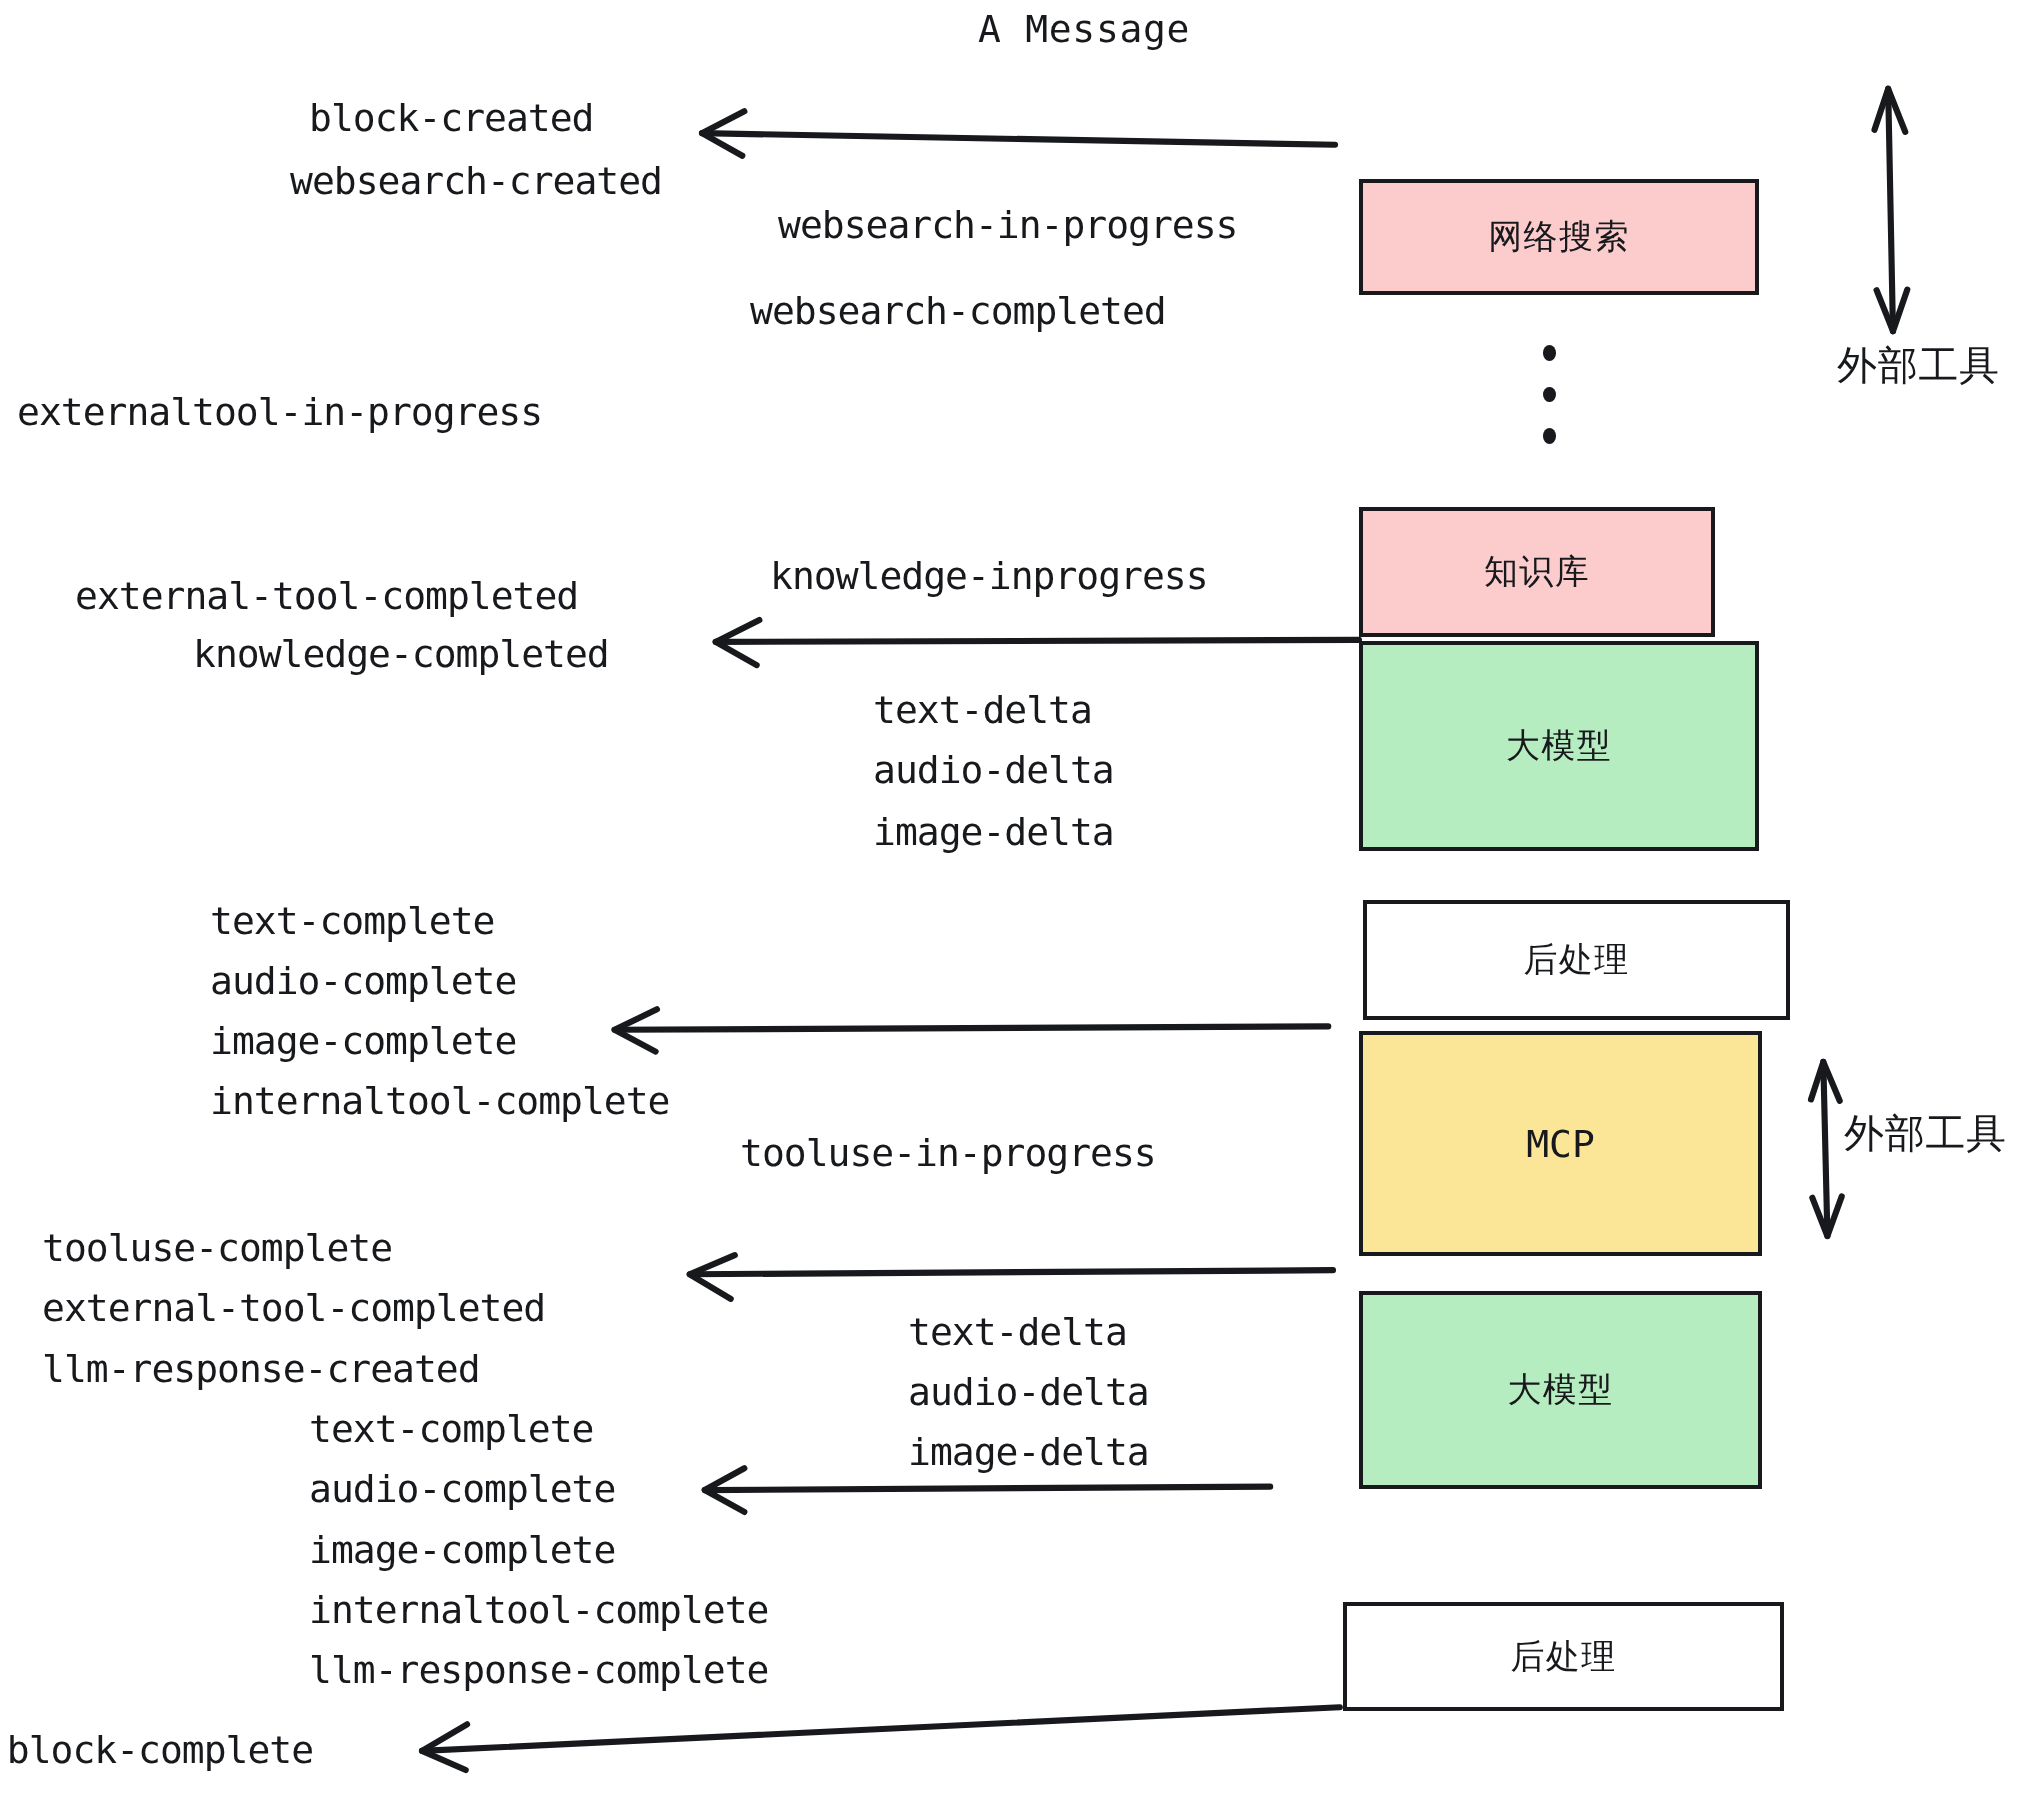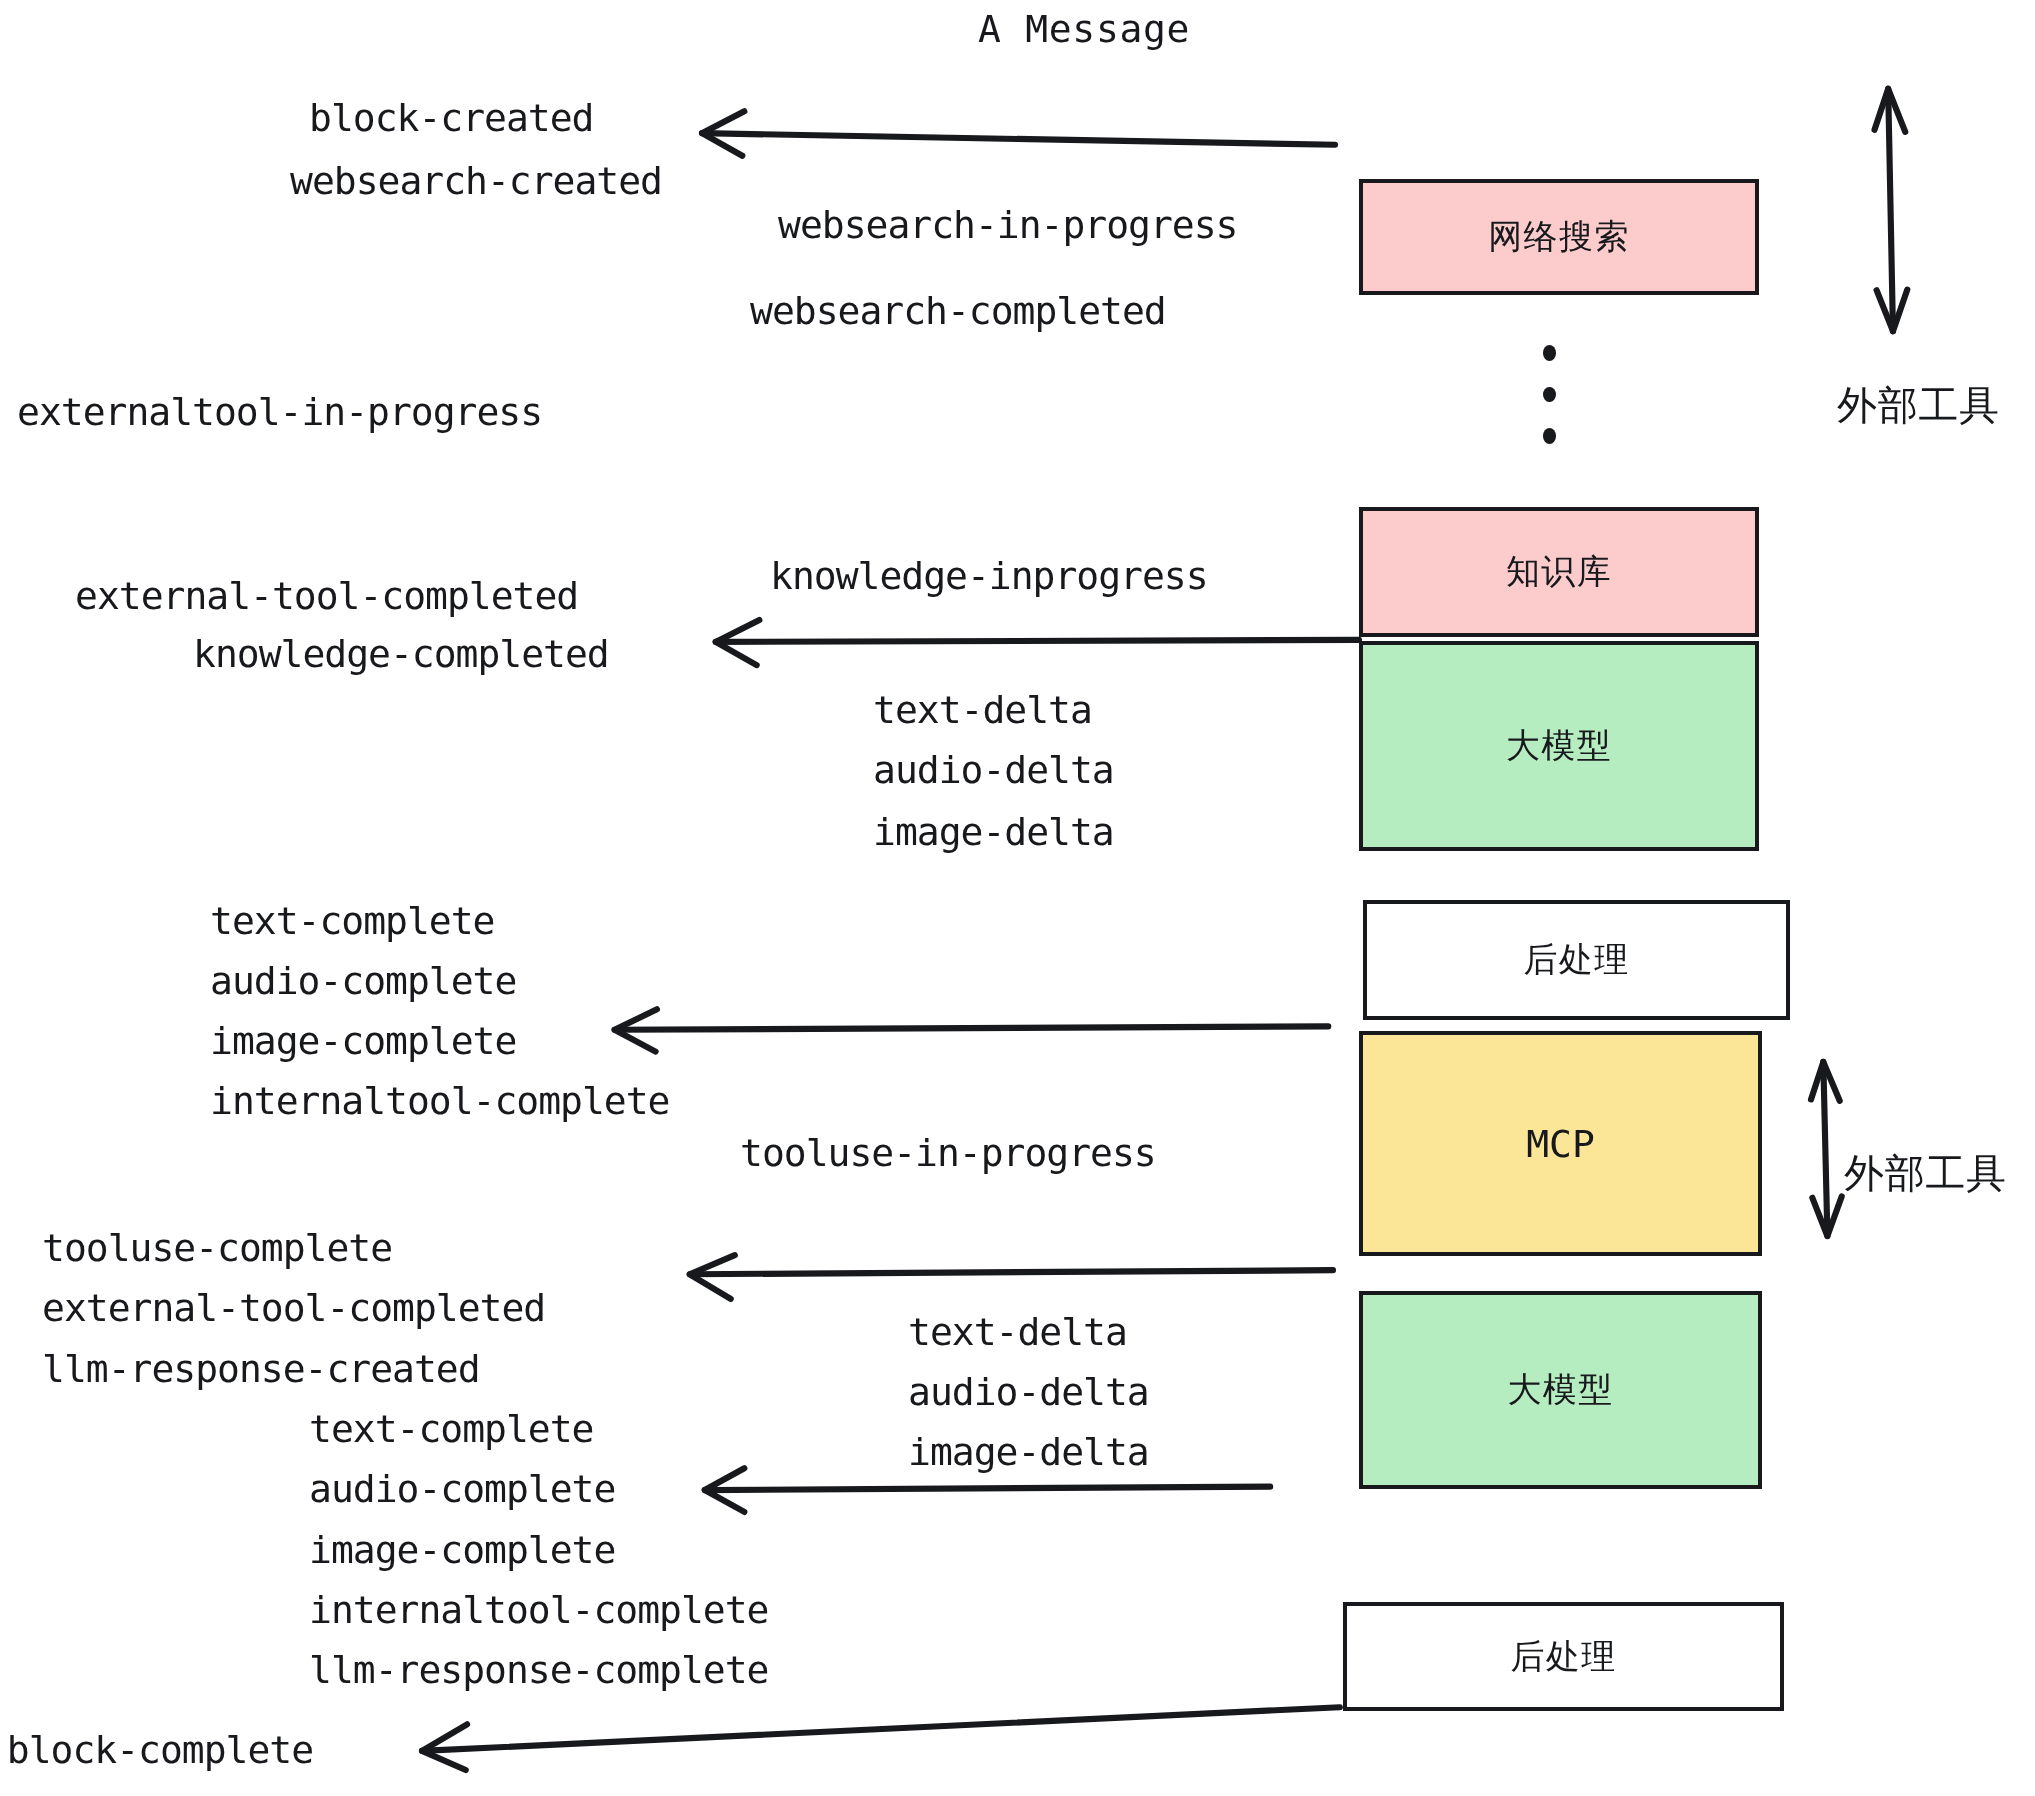--- a/index.html
+++ b/index.html
@@ -61,21 +61,20 @@
   }
 
   
   .grouplabel {
     position: absolute;
     font-family: "DejaVu Sans", "Liberation Sans", sans-serif;
     font-size: 40px;
     color: #17191c;
     white-space: pre;
     letter-spacing: 0.7px;
-    margin-top: 40px;
   }
 
   
   .dots {
     position: absolute;
     display: flex;
     flex-direction: column;
     align-items: center;
     justify-content: space-between;
   }
@@ -152,21 +151,21 @@
   <div class="box" style="left:1359px; top:179px; width:400px; height:116px; background:#fccccc;">
     <span class="boxlabel">网络搜索</span>
   </div>
 
   <div class="dots" style="left:1543px; top:345px; width:13.7px; height:99px;">
     <i></i>
     <i></i>
     <i></i>
   </div>
 
-  <div class="box" style="left:1359px; top:507px; width:400px; height:130px; background:#fccccc;">
+  <div class="box" style="left:1359px; top:507px; width:356px; height:130px; background:#fccccc;">
     <span class="boxlabel">知识库</span>
   </div>
 
   <div class="box" style="left:1359px; top:641px; width:400px; height:210px; background:#b6edc0;">
     <span class="boxlabel">大模型</span>
   </div>
 
   <div class="box" style="left:1363px; top:900px; width:427px; height:120px; background:#ffffff;">
     <span class="boxlabel">后处理</span>
   </div>

